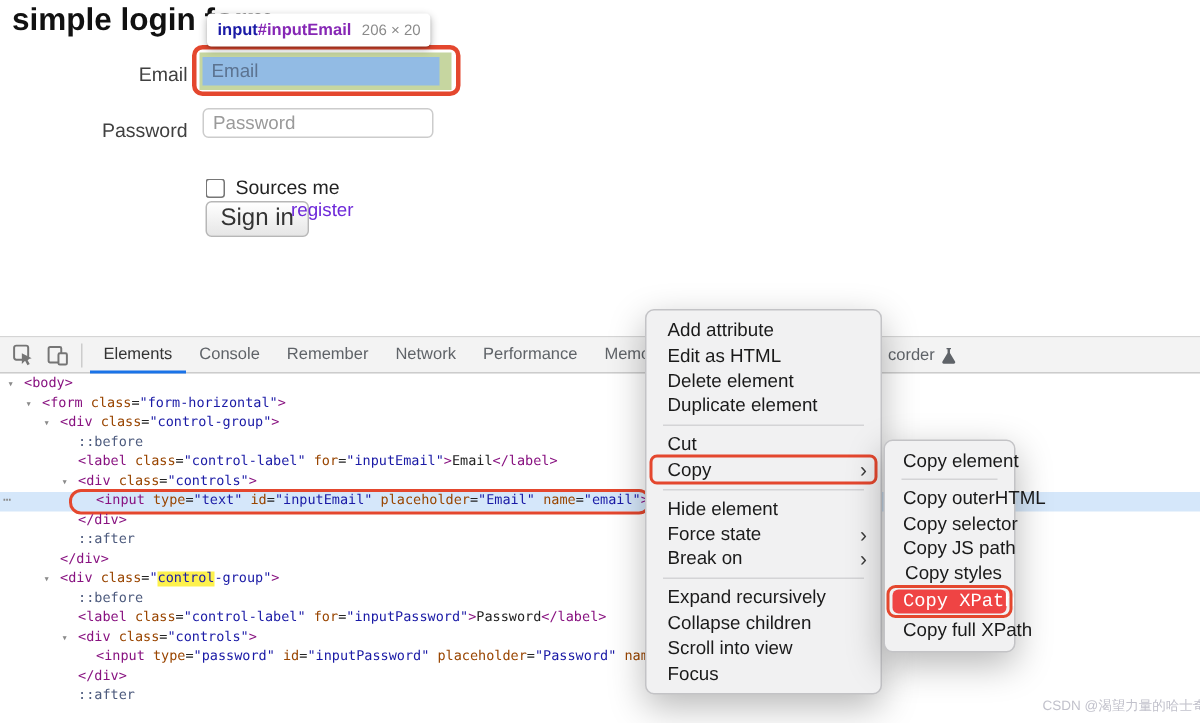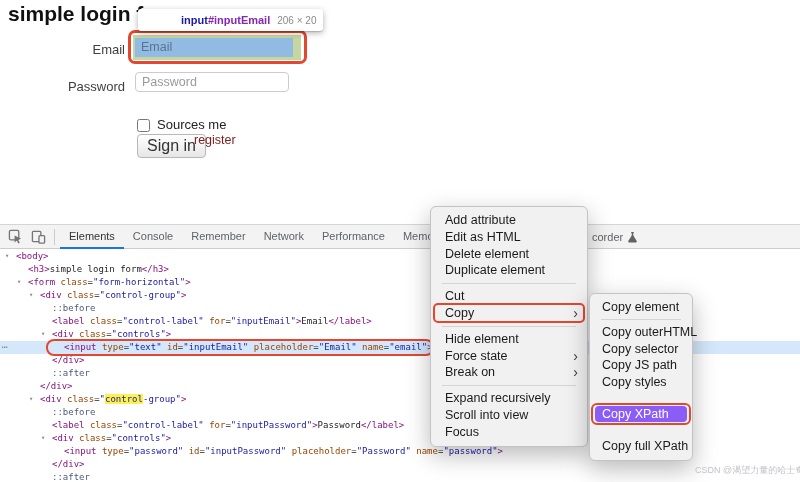--- a/index.html
+++ b/index.html
@@ -16,36 +16,36 @@
 
   .hl-outer { position:absolute; left:133px; top:35px; width:168px; height:25px; background:#c6d6a0; }
   .hl-inner { position:absolute; left:2px; top:3px; right:8px; bottom:3px; background:#92bbe4;
               font-size:12.5px; line-height:19px; padding-left:6px; color:#5c7390; }
   .redbox-input { position:absolute; left:128px; top:30px; width:179px; height:34px;
               border:3px solid #e4472e; border-radius:7px; z-index:5; }
 
   .tooltip { position:absolute; left:138px; top:9px; height:22px; background:#fff; border-radius:3px;
              box-shadow:0 1px 1px rgba(0,0,0,.15), 0 2px 6px rgba(0,0,0,.3);
              display:flex; align-items:center; padding:0 7px; z-index:6; white-space:nowrap; }
-  .tt-sel { font-size:11px; font-weight:bold;margin-left:36px; }
+  .tt-sel { font-size:11px; font-weight:bold; }
   .tt-tag { color:#1a1aa6; } .tt-id { color:#8627b5; }
   .tt-size { font-size:10px; color:#8a8a8a; margin-left:7px; }
 
   .pw-input { position:absolute; left:135px; top:72px; width:154px; height:20px; border:1px solid #ccc;
               border-radius:4px; padding:0 6px; font-size:12.5px; color:#777;
               font-family:"Liberation Sans", sans-serif; outline:none; }
   .pw-input::placeholder { color:#9a9a9a; }
 
   .chk { position:absolute; left:137px; top:119px; width:13px; height:13px; }
   .chk-label { position:absolute; left:157px; top:117px; font-size:13px; color:#222; }
 
   .btn-signin { position:absolute; left:137px; top:134px; height:24px; padding:0 9px; font-size:16px;
                 color:#333; background:linear-gradient(#ffffff,#e6e6e6); border:1px solid #b7b7b7;
                 border-radius:4px; font-family:"Liberation Sans", sans-serif; }
-  .lnk-register { position:absolute; left:194px; top:133px; font-size:12.5px; color:#7f1d1d; text-decoration:none; }
+  .lnk-register { position:absolute; left:194px; top:133px; font-size:12.5px; color:#6d28d9; text-decoration:none; }
 
   
   .devtools { position:absolute; left:0; top:224px; width:800px; height:258px; background:#fff;
               border-top:1px solid #d5d5d5; }
   .toolbar { position:relative; height:24px; background:#f3f3f3; border-bottom:1px solid #ccc;
              display:flex; align-items:center; }
   .tb-icon { width:15px; height:15px; margin-left:8px; flex:0 0 auto; }
   .tb-div { width:1px; height:16px; background:#ccc; margin:0 5px 0 8px; }
   .tabs { display:flex; height:24px; }
   .tab { padding:0 9px; font-size:11px; color:#5f6368; line-height:23px; white-space:nowrap; }
@@ -61,26 +61,26 @@
   .sg-t { color:#881280; } .sg-a { color:#994500; } .sg-v { color:#1a1aa6; }
   .sg-x { color:#222; } .sg-p { color:#4c5a7d;text-align:center; }
   .sg-m { color:#1a1aa6; background:#fdf14d; }
   .row-redbox { position:absolute; left:46px; top:-2px; width:388px; height:17px;
                 border:2px solid #e4472e; border-radius:8px; pointer-events:none; }
 
   
   .menu { position:absolute; background:#f1f1f2; border:1px solid #c3c3c6; border-radius:6px;
           box-shadow:0 8px 24px rgba(0,0,0,.28); padding:5px 0; }
   .ctxmenu { left:430px; top:206px; width:158px; z-index:50; }
-  .submenu { left:589px; top:293px; width:104px; z-index:51; }
+  .submenu { left:589px; top:293px; width:88px; z-index:51;text-align:right; }
   .mi { position:relative; height:16.8px; line-height:16.8px; font-size:12.5px; color:#1a1a1a;
         padding:0 12px 0 14px; white-space:nowrap; }
   .submenu .mi { height:16.4px; line-height:16.4px; padding:0 8px 0 12px; }
   .mi.dis { color:#a9a9a9; }
-  .mi.msel { background:#8b5cf6; color:#fff; border-radius:4px; margin:16px 5px; padding-left:7px; }
+  .mi.msel { background:#ef4444; color:#fff; border-radius:4px; margin:3px 5px; padding-left:7px;font-family:Liberation Mono, monospace; }
   .marrow { position:absolute; right:9px; top:0; font-size:14px; color:#3c3c3c; line-height:16.8px; }
   .msep { height:1px; background:#d4d4d6; margin:4px 11px; }
   .m-redbox { position:absolute; left:2px; right:2px; top:-1.5px; bottom:-1.5px;
               border:2.5px solid #e4472e; border-radius:5px; pointer-events:none; }
   .msel .m-redbox { left:-4px; right:-4px; top:-3px; bottom:-3px; border-radius:6px; }
 
   .watermark { position:absolute; left:695px; top:464px; font-size:9px; color:#c2c2cc; z-index:60; white-space:nowrap; }
 </style>
 </head>
 <body>
@@ -131,21 +131,20 @@
         </div>
       <div class="tab-partial">
         <span>corder</span>
         <svg width="11" height="12" viewBox="0 0 11 12">
           <path d="M4 1 h3 v0.8 h-0.7 v2.6 l3.4 5.6 a1 1 0 0 1 -0.9 1.5 h-6.6 a1 1 0 0 1 -0.9 -1.5 l3.4 -5.6 v-2.6 h-0.7 Z" fill="#5f6368"></path>
         </svg>
       </div>
     </div>
     <div class="dom" id="dom">
         <div class="crow" style="padding-left: 16px;"><span class="caret" style="left: 5px;">▾</span><span class="sg-t">&lt;body&gt;</span></div>
-        <div class="crow" style="padding-left: 28px;"><span class="sg-t">&lt;h3&gt;</span><span class="sg-x">simple login form</span><span class="sg-t">&lt;/h3&gt;</span></div>
         <div class="crow" style="padding-left: 28px;"><span class="caret" style="left: 17px;">▾</span><span class="sg-t">&lt;form </span><span class="sg-a">class</span><span class="sg-x">=</span><span class="sg-v">"form-horizontal"</span><span class="sg-t">&gt;</span></div>
         <div class="crow" style="padding-left: 40px;"><span class="caret" style="left: 29px;">▾</span><span class="sg-t">&lt;div </span><span class="sg-a">class</span><span class="sg-x">=</span><span class="sg-v">"control-group"</span><span class="sg-t">&gt;</span></div>
         <div class="crow" style="padding-left: 52px;"><span class="sg-p">::before</span></div>
         <div class="crow" style="padding-left: 52px;"><span class="sg-t">&lt;label </span><span class="sg-a">class</span><span class="sg-x">=</span><span class="sg-v">"control-label"</span><span class="sg-x"> </span><span class="sg-a">for</span><span class="sg-x">=</span><span class="sg-v">"inputEmail"</span><span class="sg-t">&gt;</span><span class="sg-x">Email</span><span class="sg-t">&lt;/label&gt;</span></div>
         <div class="crow" style="padding-left: 52px;"><span class="caret" style="left: 41px;">▾</span><span class="sg-t">&lt;div </span><span class="sg-a">class</span><span class="sg-x">=</span><span class="sg-v">"controls"</span><span class="sg-t">&gt;</span></div>
         <div class="crow sel" style="padding-left: 64px;"><span class="gutter">⋯</span><span class="sg-t">&lt;input </span><span class="sg-a">type</span><span class="sg-x">=</span><span class="sg-v">"text"</span><span class="sg-x"> </span><span class="sg-a">id</span><span class="sg-x">=</span><span class="sg-v">"inputEmail"</span><span class="sg-x"> </span><span class="sg-a">placeholder</span><span class="sg-x">=</span><span class="sg-v">"Email"</span><span class="sg-x"> </span><span class="sg-a">name</span><span class="sg-x">=</span><span class="sg-v">"email"</span><span class="sg-t">&gt;</span><span class="row-redbox"></span></div>
         <div class="crow" style="padding-left: 52px;"><span class="sg-t">&lt;/div&gt;</span></div>
         <div class="crow" style="padding-left: 52px;"><span class="sg-p">::after</span></div>
         <div class="crow" style="padding-left: 40px;"><span class="sg-t">&lt;/div&gt;</span></div>
         <div class="crow" style="padding-left: 40px;"><span class="caret" style="left: 29px;">▾</span><span class="sg-t">&lt;div </span><span class="sg-a">class</span><span class="sg-x">=</span><span class="sg-v">"</span><span class="sg-m">control</span><span class="sg-v">-group"</span><span class="sg-t">&gt;</span></div>
@@ -165,20 +164,21 @@
       <div class="mi">Duplicate element</div>
       <div class="msep"></div>
       <div class="mi">Cut</div>
       <div class="mi">Copy<span class="marrow">›</span><span class="m-redbox"></span></div>
       <div class="msep"></div>
       <div class="mi">Hide element</div>
       <div class="mi">Force state<span class="marrow">›</span></div>
       <div class="mi">Break on<span class="marrow">›</span></div>
       <div class="msep"></div>
       <div class="mi">Expand recursively</div>
+      <div class="mi">Collapse children</div>
       <div class="mi">Scroll into view</div>
       <div class="mi">Focus</div>
     </div>
   <div class="menu submenu" id="submenu">
       <div class="mi">Copy element</div>
       <div class="msep"></div>
       <div class="mi">Copy outerHTML</div>
       <div class="mi">Copy selector</div>
       <div class="mi">Copy JS path</div>
       <div class="mi">Copy styles</div>

